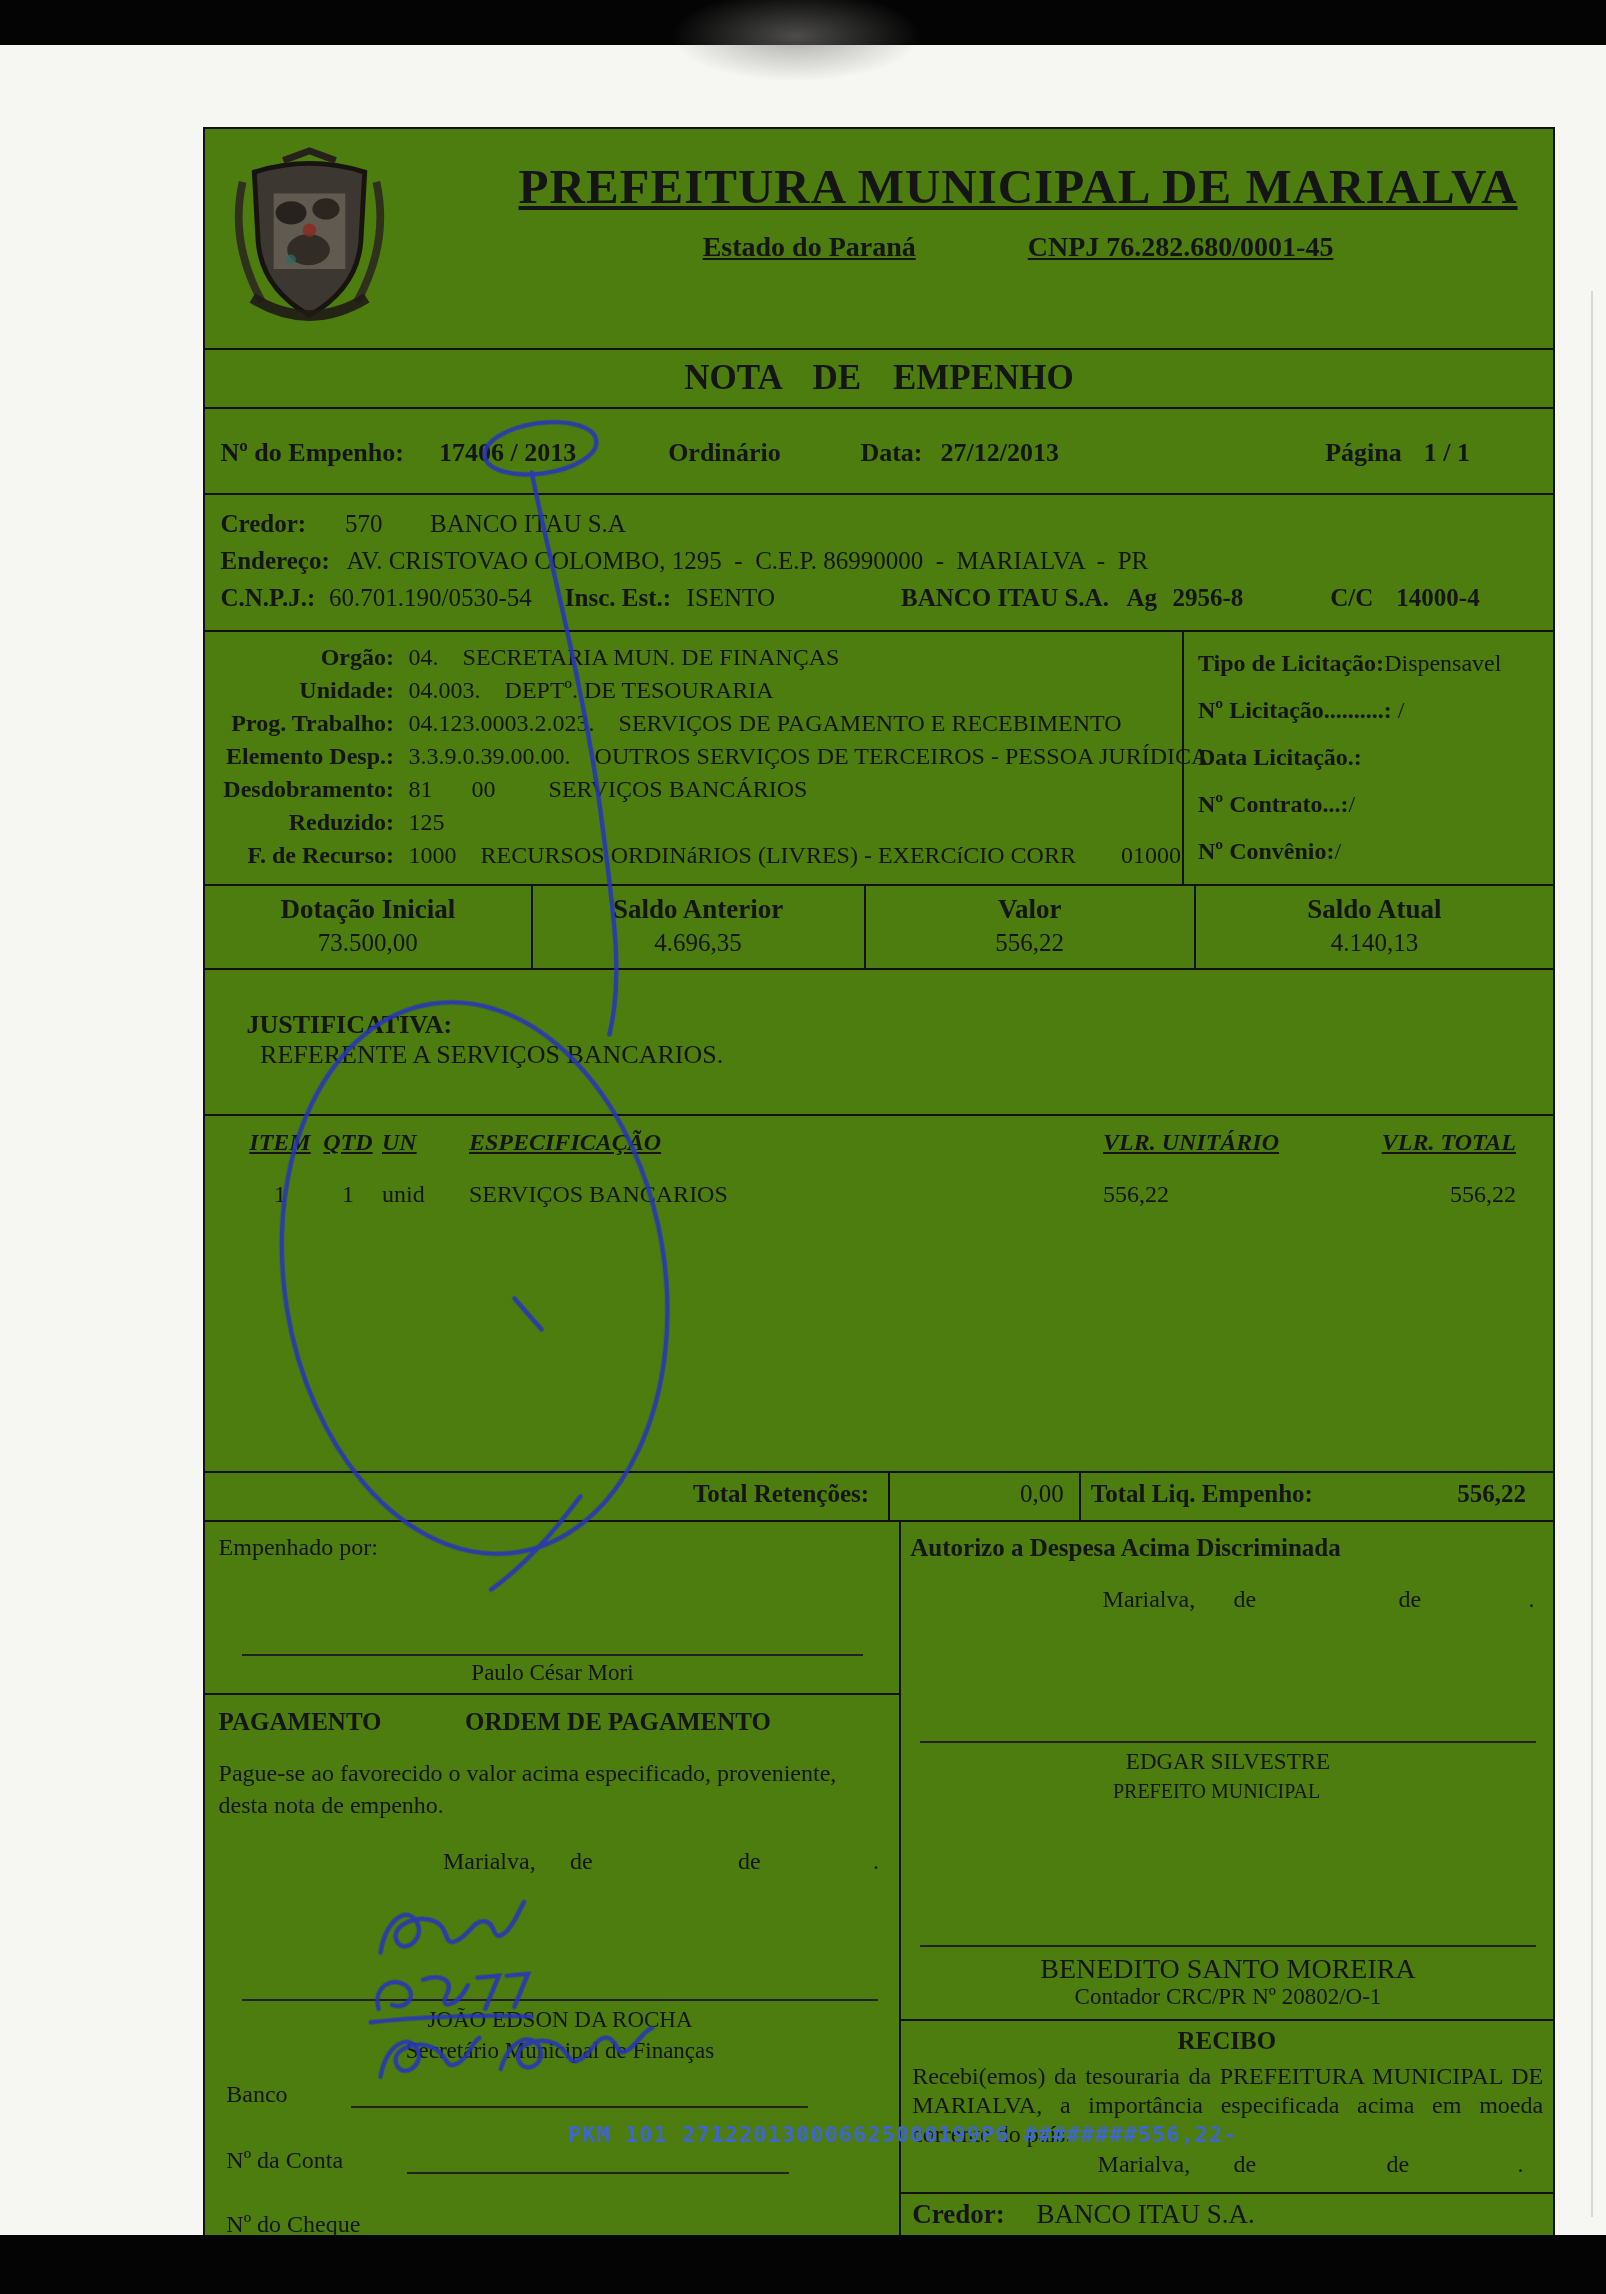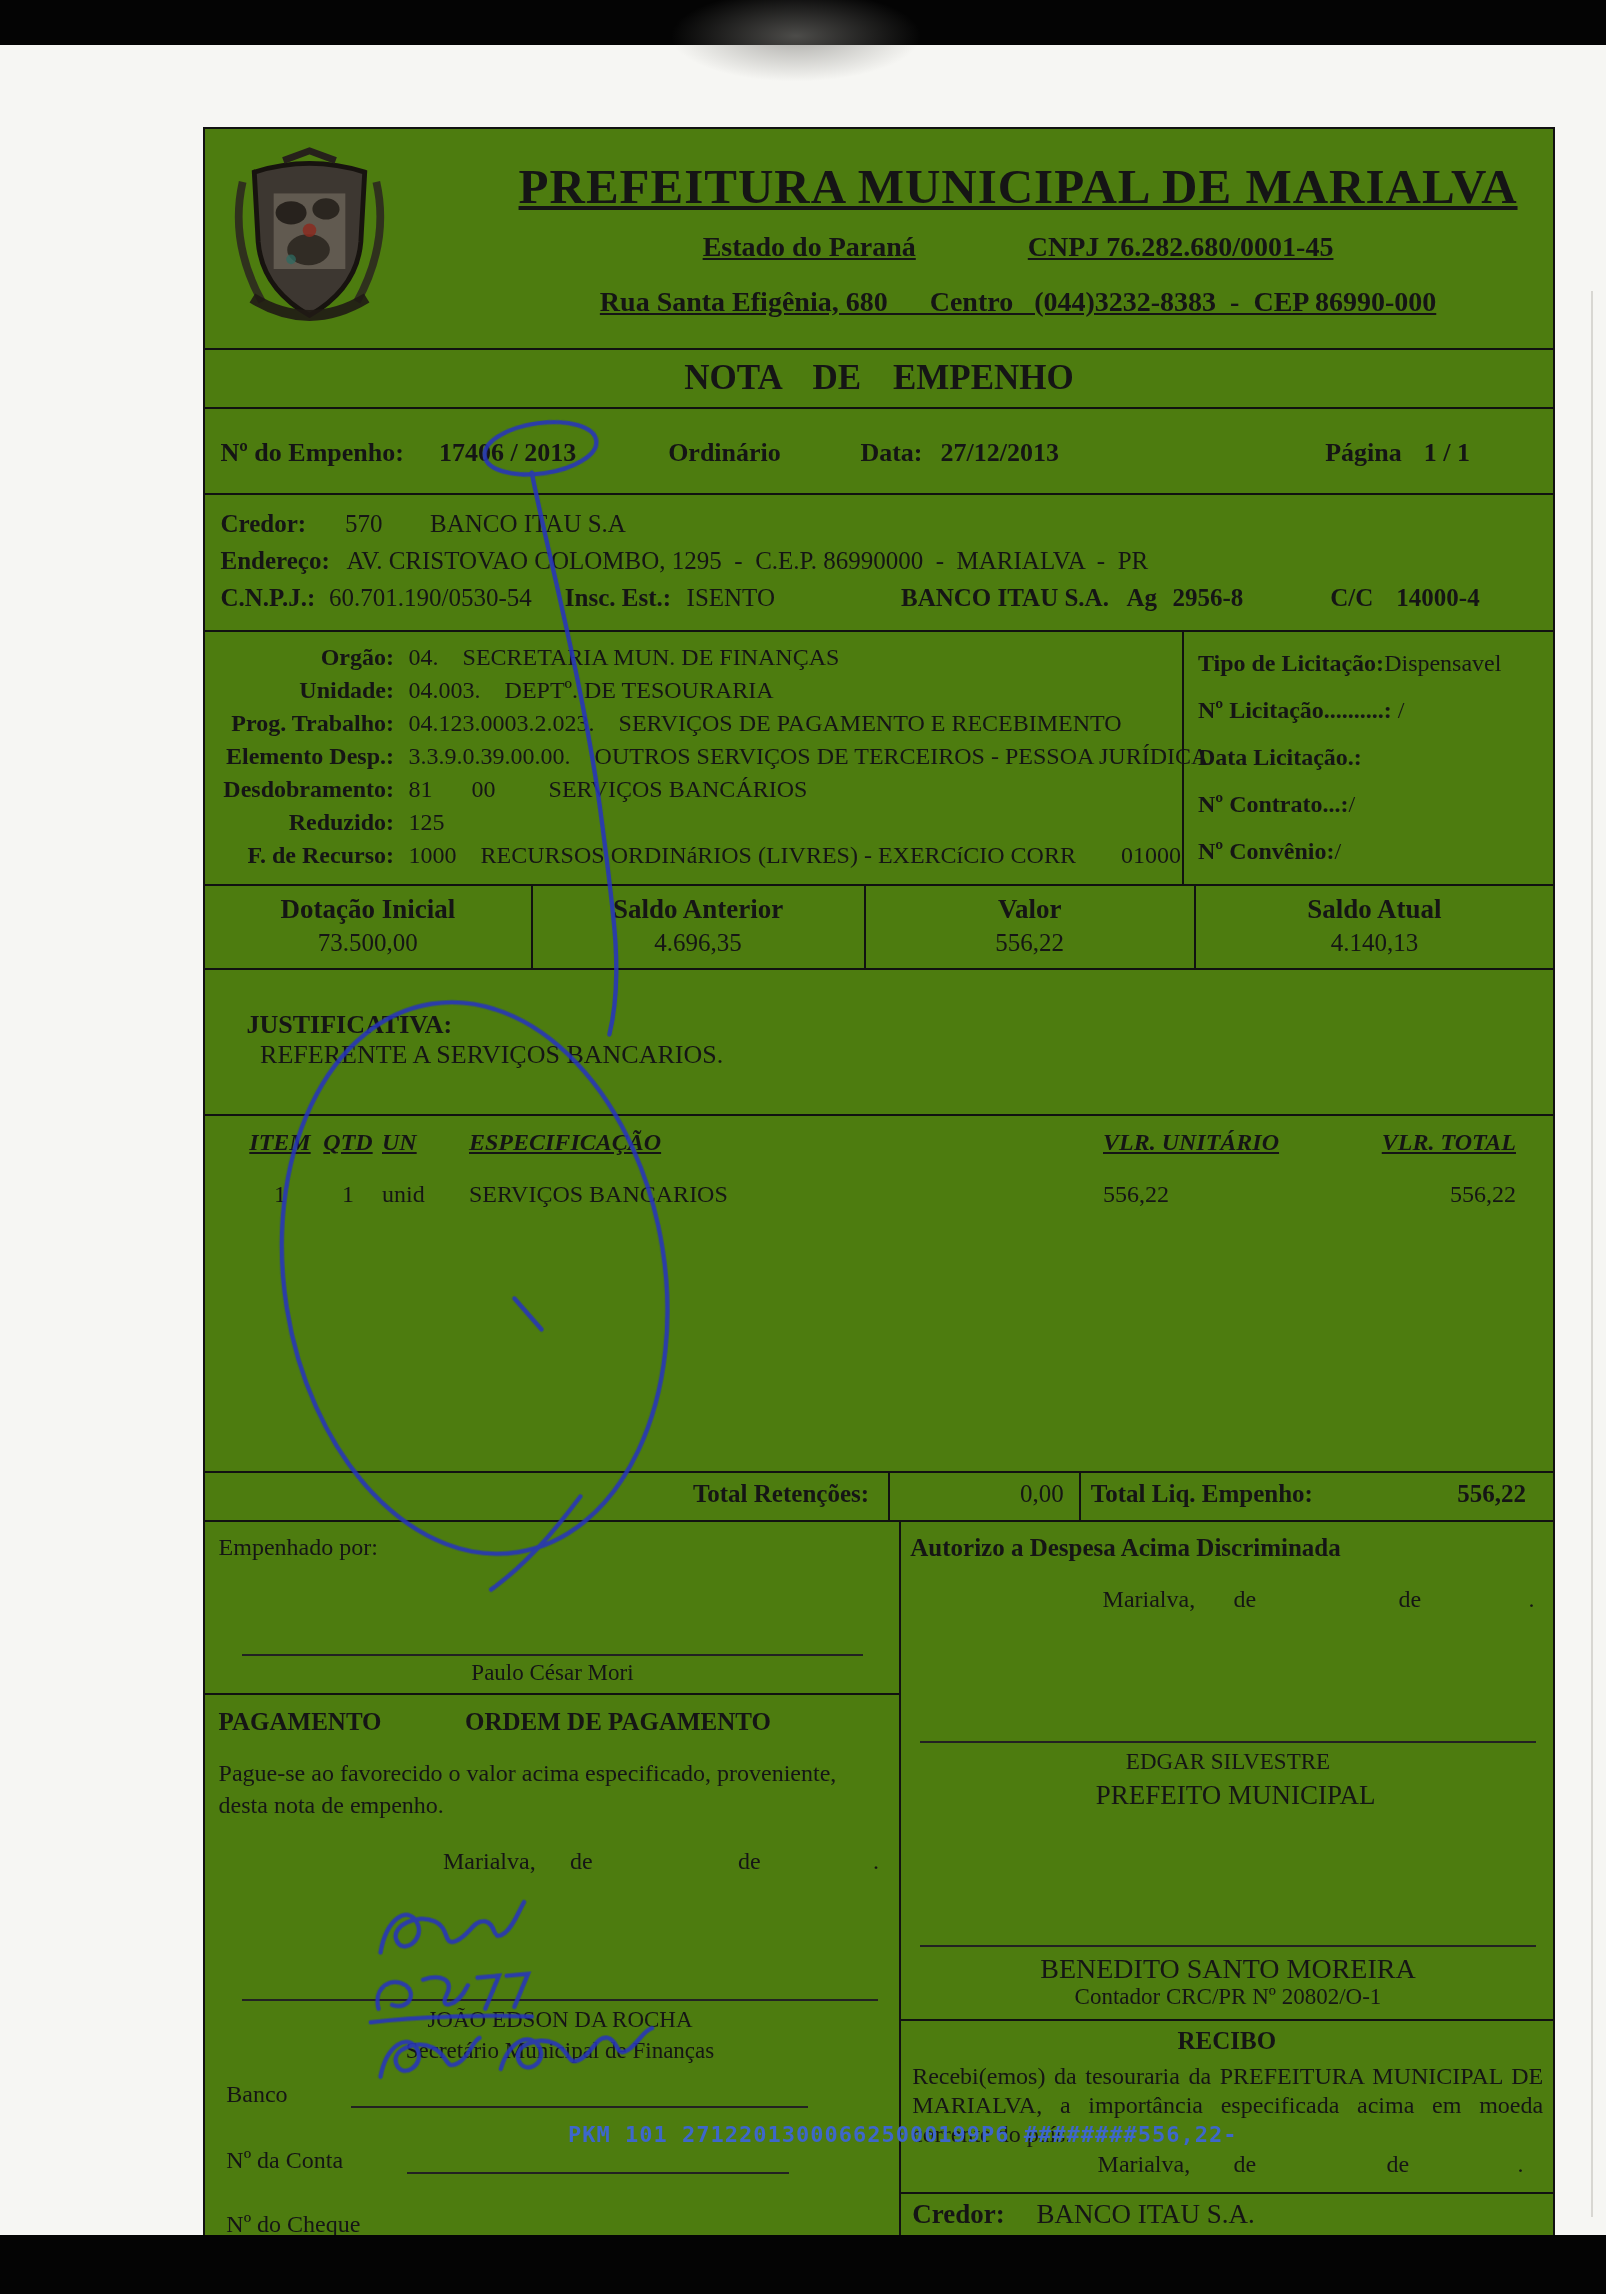--- a/index.html
+++ b/index.html
@@ -141,21 +141,20 @@
         <path d="M 30 158 Q 89 194 148 158" fill="none" stroke="#201b15" stroke-width="11" opacity="0.9"></path>
         <path d="M 62 16 L 89 6 L 116 16" fill="none" stroke="#26211b" stroke-width="7"></path>
       </svg>
     </div>
     <div class="header-text">
       <div class="h-title">PREFEITURA MUNICIPAL DE MARIALVA</div>
       <div class="h-line2">
         <span>Estado do Paraná</span>
         <span>CNPJ 76.282.680/0001-45</span>
       </div>
-      <div class="h-line3">Rua Santa Efigênia, 680      Centro   (044)3232-8383  -  CEP 86990-000</div>
     </div>
   </div>
 
   <div class="titlebar">NOTA DE EMPENHO</div>
 
   <div class="emp-row">
     <span>Nº do Empenho:</span>
     <span class="emp-num">17406 / 2013</span>
     <span class="emp-tipo">Ordinário</span>
     <span class="emp-data">
@@ -336,21 +335,21 @@
     <div class="bot-right">
       <div class="abs b" style="left:9.7px;top:11.6px;font-size:25px">Autorizo a Despesa Acima Discriminada</div>
       <div class="abs" style="left:0;top:64px;width:100%;height:33px;font-size:24px">
         <span class="abs" style="left:202px">Marialva,</span>
         <span class="abs" style="left:333px">de</span>
         <span class="abs" style="left:498px">de</span>
         <span class="abs" style="left:628px">.</span>
       </div>
       <div class="abs sig-line" style="left:19.4px;top:219px;width:616px"></div>
       <div class="abs center" style="left:19.4px;top:227px;width:616px;font-size:23px">EDGAR SILVESTRE</div>
-      <div class="abs center" style="left:27px;top:258px;width:616px;font-size:27px">PREFEITO MUNICIPAL</div>
+      <div class="abs center" style="left:8px;top:258px;width:616px;font-size:20px">PREFEITO MUNICIPAL</div>
       <div class="abs sig-line" style="left:19.4px;top:423px;width:616px"></div>
       <div class="abs center" style="left:19.4px;top:431px;width:616px;font-size:28px">BENEDITO SANTO MOREIRA</div>
       <div class="abs center" style="left:19.4px;top:462px;width:616px;font-size:23px">Contador CRC/PR Nº 20802/O-1</div>
       <div class="hr" style="top:497px"></div>
       <div class="abs center b" style="left:0;top:505px;width:100%;font-size:25px">RECIBO</div>
       <div class="abs" style="left:11.6px;top:540px;width:631px;font-size:24px;line-height:29px;text-align:justify">Recebi(emos) da tesouraria da PREFEITURA MUNICIPAL DE MARIALVA, a importância especificada acima em moeda corrente do país.</div>
       <div class="abs" style="left:0;top:629px;width:100%;height:31px;font-size:24px">
         <span class="abs" style="left:197px">Marialva,</span>
         <span class="abs" style="left:333px">de</span>
         <span class="abs" style="left:486px">de</span>

